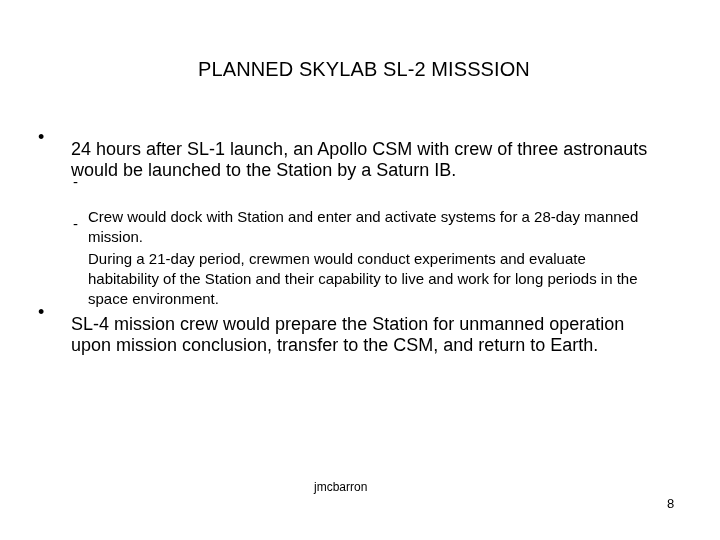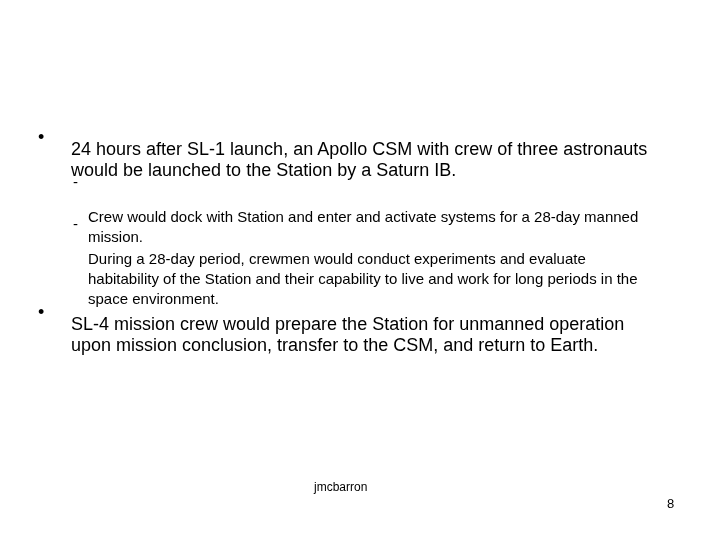--- a/index.html
+++ b/index.html
@@ -86,34 +86,35 @@
       left: 667px;
       top: 496px;
       font-size: 13px;
     }
   </style>
 </head>
 <body>
 
 <div class="slide">
 
+  <div class="title">PLANNED SKYLAB SL-2 MISSSION</div>
 
   <div class="bullet b1">
     <span class="dot">•</span>
     <span class="text">24 hours after SL-1 launch, an Apollo CSM with crew of three astronauts would be launched to the Station by a Saturn IB.</span>
   </div>
 
   <div class="sub s1">
     <span class="dash">-</span>
     <span class="text">Crew would dock with Station and enter and activate systems for a 28-day manned mission.</span>
   </div>
 
   <div class="sub s2">
     <span class="dash">-</span>
-    <span class="text">During a 28-day period, crewmen would conduct experiments and evaluate habitability of the Station and their capability to live and work for long periods in the space environment.</span>
+    <span class="text">During a 21-day period, crewmen would conduct experiments and evaluate habitability of the Station and their capability to live and work for long periods in the space environment.</span>
   </div>
 
   <div class="bullet b2">
     <span class="dot">•</span>
     <span class="text">SL-4 mission crew would prepare the Station for unmanned operation upon mission conclusion, transfer to the CSM, and return to Earth.</span>
   </div>
 
   <div class="footer-author">jmcbarron</div>
   <div class="page-number">8</div>
 

